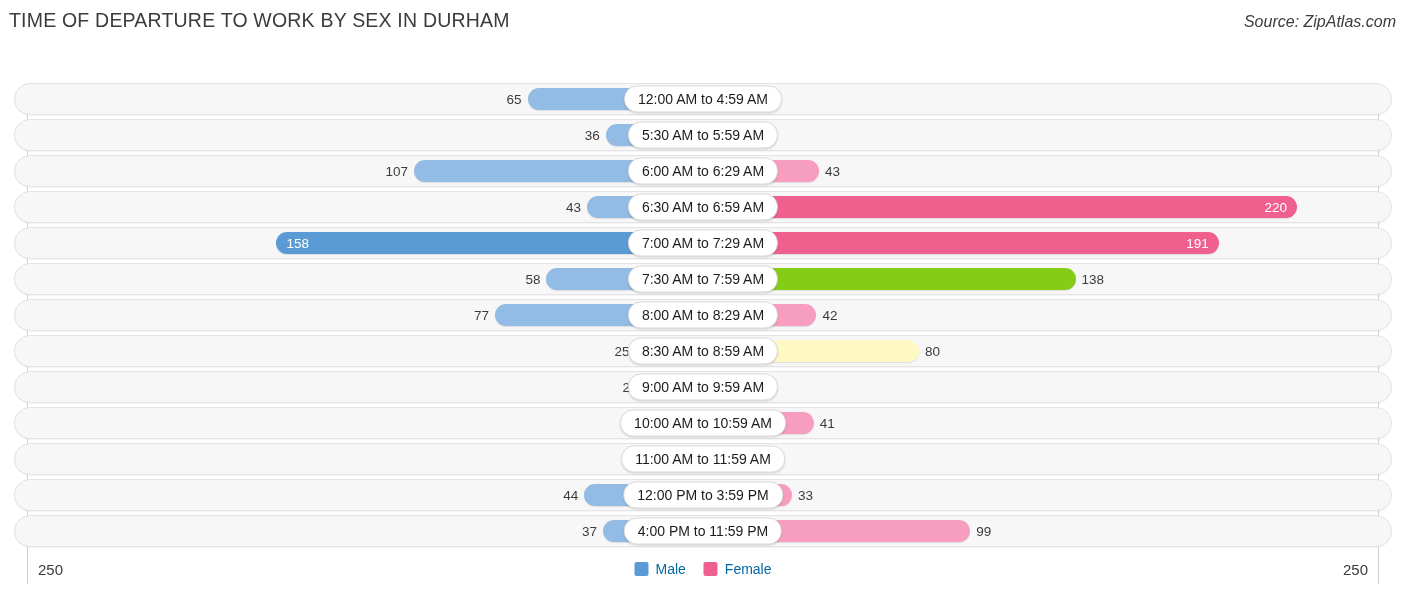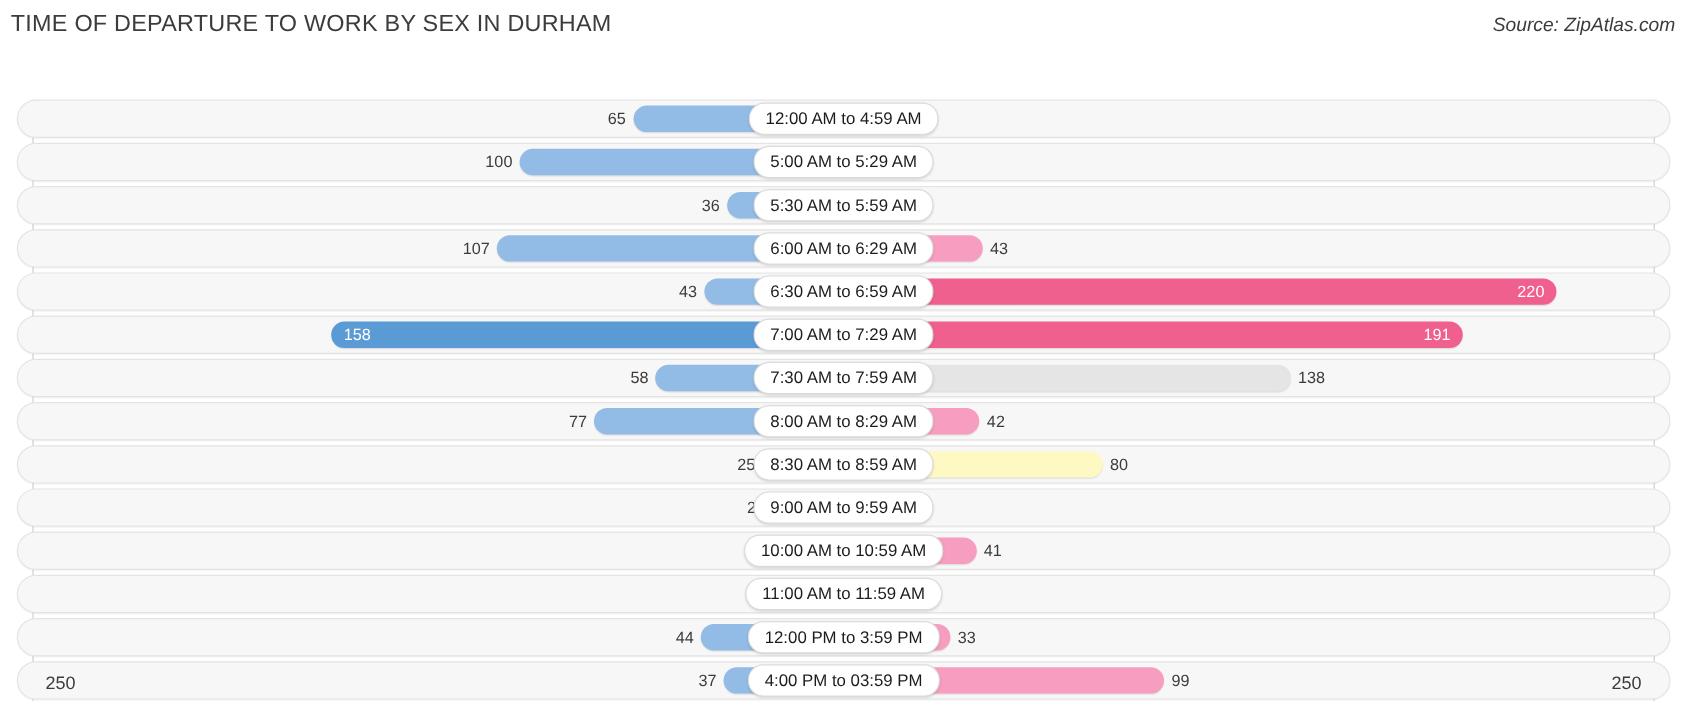--- a/index.html
+++ b/index.html
@@ -116,29 +116,20 @@
   <div class="row">
         <div class="bar male" style="width: 175.5px; background: rgb(146, 188, 229);">
           <span class="v-out">65</span>
         </div>
         <div class="bar female" style="width: 47px; background: rgb(247, 158, 192);">
           <span class="v-out">0</span>
         </div>
         <div class="cat-pill">12:00 AM to 4:59 AM</div>
       </div>
       <div class="row">
-        <div class="bar male" style="width: 270px; background: rgb(146, 188, 229);">
-          <span class="v-out">100</span>
-        </div>
-        <div class="bar female" style="width: 47px; background: rgb(247, 158, 192);">
-          <span class="v-out">0</span>
-        </div>
-        <div class="cat-pill">5:00 AM to 5:29 AM</div>
-      </div>
-      <div class="row">
         <div class="bar male" style="width: 97.2px; background: rgb(146, 188, 229);">
           <span class="v-out">36</span>
         </div>
         <div class="bar female" style="width: 47px; background: rgb(247, 158, 192);">
           <span class="v-out">0</span>
         </div>
         <div class="cat-pill">5:30 AM to 5:59 AM</div>
       </div>
       <div class="row">
         <div class="bar male" style="width: 288.9px; background: rgb(146, 188, 229);">
@@ -164,21 +155,21 @@
         </div>
         <div class="bar female" style="width: 515.7px; background: rgb(240, 96, 143);">
           <span class="v-in">191</span>
         </div>
         <div class="cat-pill">7:00 AM to 7:29 AM</div>
       </div>
       <div class="row">
         <div class="bar male" style="width: 156.6px; background: rgb(146, 188, 229);">
           <span class="v-out">58</span>
         </div>
-        <div class="bar female" style="width: 372.6px; background: #e5e5e5;">
+        <div class="bar female" style="width: 372.6px; background: #84cc16;">
           <span class="v-out">138</span>
         </div>
         <div class="cat-pill">7:30 AM to 7:59 AM</div>
       </div>
       <div class="row">
         <div class="bar male" style="width: 207.9px; background: rgb(146, 188, 229);">
           <span class="v-out">77</span>
         </div>
         <div class="bar female" style="width: 113.4px; background: rgb(247, 158, 192);">
           <span class="v-out">42</span>
@@ -230,21 +221,21 @@
         </div>
         <div class="cat-pill">12:00 PM to 3:59 PM</div>
       </div>
       <div class="row">
         <div class="bar male" style="width: 99.9px; background: rgb(146, 188, 229);">
           <span class="v-out">37</span>
         </div>
         <div class="bar female" style="width: 267.3px; background: rgb(247, 158, 192);">
           <span class="v-out">99</span>
         </div>
-        <div class="cat-pill">4:00 PM to 03:59 PM</div>
+        <div class="cat-pill">4:00 PM to 11:59 PM</div>
       </div>
     </div>
 
   <div class="footer">
     <div class="tick tick-left">250</div>
     <div class="tick tick-right">250</div>
     <div class="legend">
       <div class="legend-item">
         <span class="swatch" id="sw-male" style="background: rgb(91, 155, 213);"></span>
         <span class="legend-label">Male</span>

